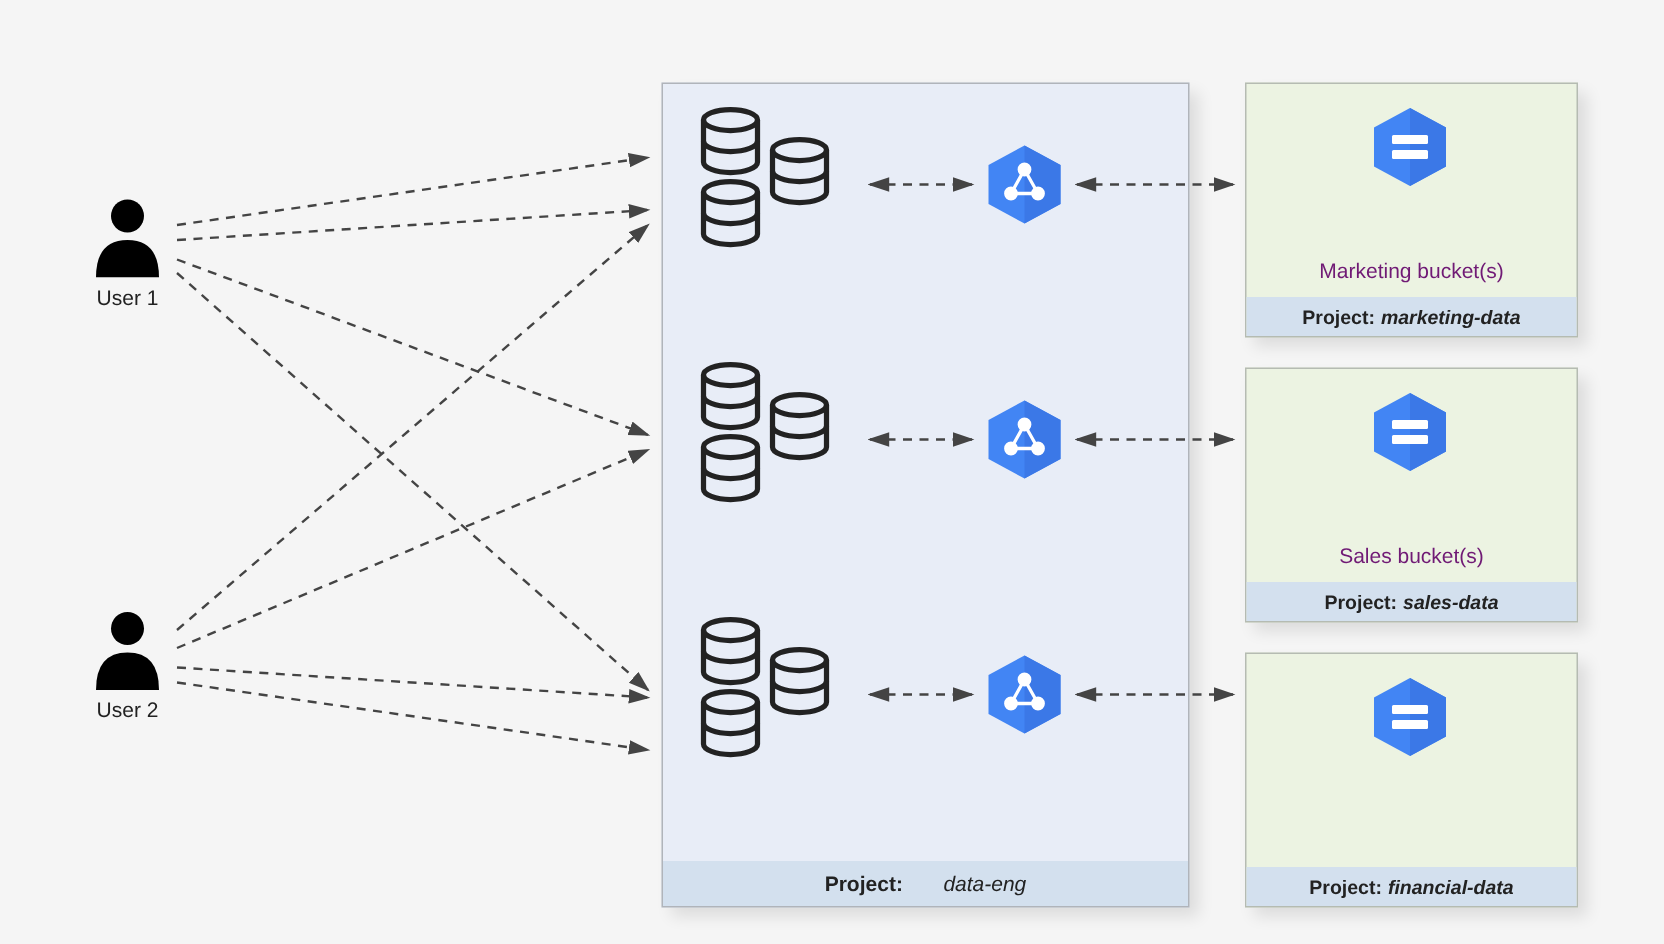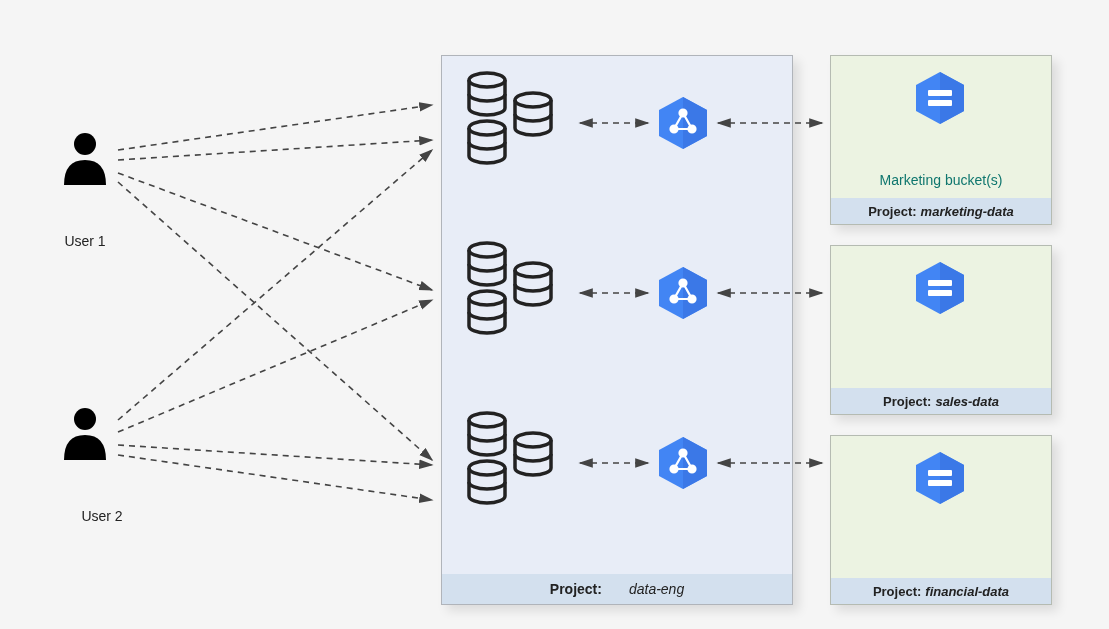--- a/index.html
+++ b/index.html
@@ -1,25 +1,25 @@
 <!DOCTYPE html>
 <html><head>
 <meta charset="utf-8">
 <style>
   html,body{margin:0;padding:0;background:#f5f5f5;font-family:"Segoe UI",Arial,sans-serif;}
   .stage{position:relative;width:1109px;height:629px;background:#f5f5f5;}
   svg.arrows{position:absolute;top:0;left:0;pointer-events:none;}
   .user-icon{position:absolute;}
-  .user-label{position:absolute;font-size:14px;color:#222;text-align:center;width:80px;margin-top:43px;}
+  .user-label{position:absolute;font-size:14px;color:#222;text-align:center;width:80px;}
   .project-box{position:absolute;border:1px solid #b0b4ba;background:#e8edf7;box-shadow:6px 6px 10px rgba(0,0,0,.10);}
   .project-footer{position:absolute;left:0;right:0;bottom:0;height:30px;background:#d3e0ee;display:flex;align-items:center;justify-content:center;font-size:14px;color:#222;}
   .project-footer b{font-weight:700;margin-right:4px;}
   .project-footer i{font-style:italic;margin-left:23px;}
   .bucket-box{position:absolute;border:1px solid #b5bbb2;background:#ecf3e2;box-shadow:6px 6px 10px rgba(0,0,0,.10);}
-  .bucket-label{position:absolute;left:0;right:0;bottom:30px;text-align:center;font-size:14px;color:#0f766e;padding:6px 16px;}
+  .bucket-label{position:absolute;left:0;right:0;bottom:30px;text-align:center;font-size:14px;color:#701a75;padding:6px 16px;}
   .bucket-footer{position:absolute;left:0;right:0;bottom:0;height:26px;background:#d3e0ee;display:flex;align-items:center;justify-content:center;font-size:13px;color:#222;}
   .bucket-footer b{font-weight:700;margin-right:4px;}
   .bucket-footer i{font-style:italic;font-weight:bold;}
   .hex{position:absolute;}
   .db-cluster{position:absolute;}
 </style>
 </head>
 <body>
 
 <div class="stage">
@@ -32,20 +32,21 @@
   </div>
 
   <div class="bucket-box" style="left:830px;top:55px;width:220px;height:168px;">
     <div class="bucket-label">Marketing bucket(s)</div>
     <div class="bucket-footer">
       <b>Project:</b>
       <i>marketing-data</i>
     </div>
   </div>
   <div class="bucket-box" style="left:830px;top:245px;width:220px;height:168px;">
+    <div class="bucket-label">Sales bucket(s)</div>
     <div class="bucket-footer">
       <b>Project:</b>
       <i>sales-data</i>
     </div>
   </div>
   <div class="bucket-box" style="left:830px;top:435px;width:220px;height:168px;">
     <div class="bucket-footer">
       <b>Project:</b>
       <i>financial-data</i>
     </div>
@@ -54,21 +55,21 @@
   <svg class="user-icon" style="left:60px;top:130px;" width="50" height="55" viewBox="0 0 50 55">
     <circle cx="25" cy="14" r="11" fill="#000"></circle>
     <path d="M4 55 Q4 30 25 30 Q46 30 46 55 Z" fill="#000"></path>
   </svg>
   <div class="user-label" style="left:45px;top:190px;">User 1</div>
 
   <svg class="user-icon" style="left:60px;top:405px;" width="50" height="55" viewBox="0 0 50 55">
     <circle cx="25" cy="14" r="11" fill="#000"></circle>
     <path d="M4 55 Q4 30 25 30 Q46 30 46 55 Z" fill="#000"></path>
   </svg>
-  <div class="user-label" style="left:62px;top:465px;">User 2</div>
+  <div class="user-label" style="left:45px;top:465px;">User 2</div>
 
   <svg class="db-cluster" style="left:455px;top:70px;" width="110" height="100" viewBox="0 0 110 100">
     <g fill="none" stroke="#222" stroke-width="3.5">
       <g transform="translate(12,2)">
         <ellipse cx="20" cy="8" rx="18" ry="7"></ellipse>
           <path d="M2 8 v14 a18 7 0 0 0 36 0 V8"></path>
           <path d="M2 22 v14 a18 7 0 0 0 36 0 V22"></path>
       </g>
       <g transform="translate(58,22)">
         <ellipse cx="20" cy="8" rx="18" ry="7"></ellipse>

